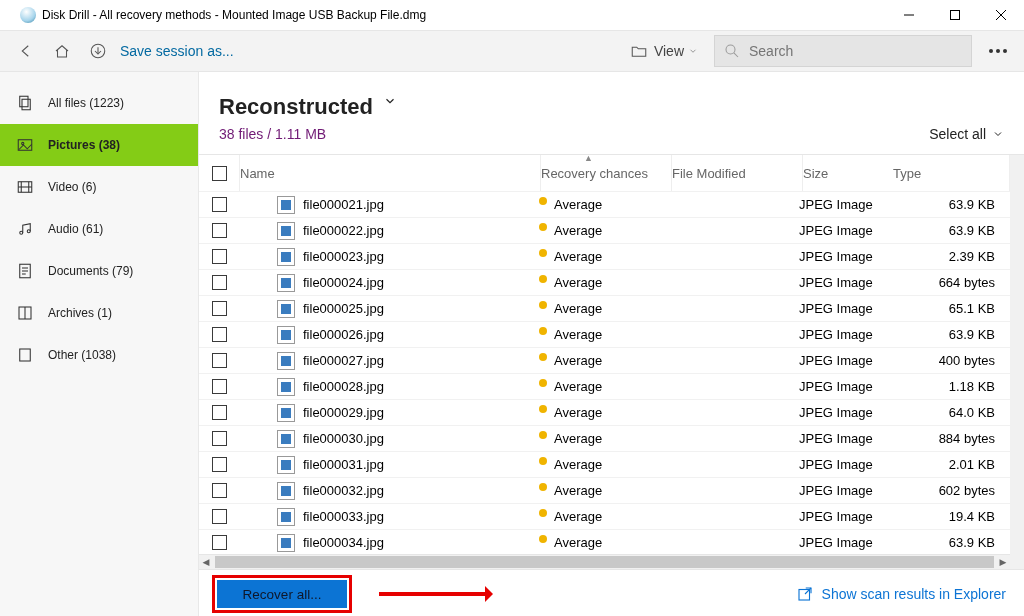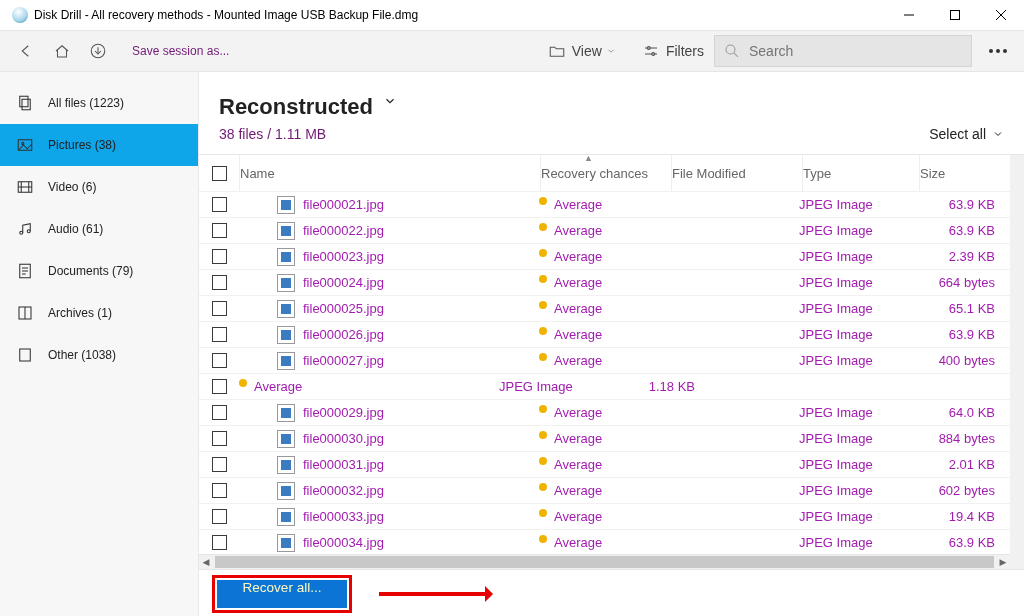--- a/index.html
+++ b/index.html
@@ -1,38 +1,38 @@
 <!DOCTYPE html>
 <html><head>
 <meta charset="utf-8">
 <style>
 html,body{margin:0;padding:0;width:1024px;height:616px;font-family:"Segoe UI",Arial,sans-serif;font-size:13px;color:#2a2a2a;background:#fff;overflow:hidden}
-.titlebar{height:30px;background:#fff;border-bottom:1px solid #e6e6e6;display:flex;align-items:center;padding-left:12px}
+.titlebar{height:30px;background:#fff;border-bottom:1px solid #e6e6e6;display:flex;align-items:center;padding-left:20px}
 .app-icon{width:16px;height:16px;border-radius:50%;background:radial-gradient(circle at 40% 30%,#fff,#a6d4eb 60%,#2c7da0);margin-right:6px;flex:0 0 auto}
 .titlebar-text{flex:1;font-size:12px;color:#000}
 .titlebar-btn{width:46px;height:30px;display:flex;align-items:center;justify-content:center;color:#000}
 .titlebar-btn svg{width:10px;height:10px;stroke:#000;stroke-width:1;fill:none}
 .toolbar{height:40px;background:#f3f3f3;border-bottom:1px solid #e6e6e6;display:flex;align-items:center;padding:0 8px;position:relative}
 .toolbar .ico{width:36px;height:36px;display:flex;align-items:center;justify-content:center;color:#555}
 .toolbar svg{width:18px;height:18px;stroke:#555;stroke-width:1.4;fill:none}
-.save-session{color:#701a75;font-size:12px;margin-left:16px}
+.save-session{color:#0369a1;font-size:14px;margin-left:4px}
 .toolbar-spacer{flex:1}
 .toolbar-btn{display:flex;align-items:center;height:36px;padding:0 10px;color:#444;font-size:14px}
 .toolbar-btn svg{margin-right:6px}
 .chev-down{margin-left:4px}
 .search-box{width:240px;height:30px;background:#e5e5e5;border:1px solid #d4d4d4;display:flex;align-items:center;padding:0 8px;color:#9b9b9b}
 .search-box svg{stroke:#9b9b9b}
 .search-box input{flex:1;background:transparent;border:0;outline:0;color:#a21caf;font-size:14px;margin-left:6px}
 .more-btn{width:36px;height:36px;display:flex;align-items:center;justify-content:center;margin-left:8px}
 .dots{display:flex;gap:3px}
 .dots span{width:4px;height:4px;background:#333;border-radius:50%}
 .body{display:flex;height:546px}
 .sidebar{width:208px;background:#f7f7f7;border-right:1px solid #e8e8e8;padding-top:10px}
 .side-item{height:42px;display:flex;align-items:center;padding-left:16px;font-size:12px;color:#222;cursor:default}
-.side-item.selected{background:#0ea5e9;font-weight:400}
+.side-item.selected{background:#84cc16;font-weight:700}
 .side-item svg{width:18px;height:18px;stroke:#333;stroke-width:1.4;fill:none;margin-right:14px}
 .main{flex:1;display:flex;flex-direction:column}
 .headerzone{padding:22px 20px 12px 20px}
 .section-title-row{display:flex;}
 .section-title{font-size:22px;font-weight:600;color:#222}
 .chev-lg{width:14px;height:14px;stroke:#222;stroke-width:2;fill:none;margin-left:10px}
 .subrow{display:flex;align-items:center;margin-top:6px}
 .subinfo{color:#701a75;font-size:14px}
 .subrow-spacer{flex:1}
 .select-all{display:flex;align-items:center;font-size:14px;color:#222}
@@ -43,31 +43,31 @@
 .thead .sorticon{position:absolute;left:385px;top:-2px;font-size:9px;color:#888}
 .col-cb{width:40px;display:flex;justify-content:center}
 .col-name{width:300px;display:flex;align-items:center}
 .col-recov{width:130px;display:flex;}
 .col-date{width:130px}
 .col-type{width:116px}
 .col-size{width:80px;text-align:right;padding-right:10px}
 .thead .col{height:100%;display:flex;align-items:center;border-right:1px solid #eee}
 .thead .col-size{border-right:none}
 .tbody{flex:1;overflow-y:hidden;position:relative}
-.trow{height:25px;font-size:13px;color:#a21caf}
+.trow{height:25px;font-size:13px;color:#000000}
 .cb{width:13px;height:13px;border:1.3px solid #3a3a3a;background:#fff}
 .fileico{width:16px;height:16px;background:#fff;border:1px solid #999;margin-right:8px;margin-left:38px;position:relative;flex:0 0 auto}
 .fileico::after{content:"";position:absolute;left:3px;right:3px;top:3px;bottom:3px;background:#3a7cbf}
 .dot{width:8px;height:8px;border-radius:50%;background:#f0b400;margin-right:7px;flex:0 0 auto}
 .scrollbar-right{width:14px;background:#f1f1f1}
 .hscrollbar{height:14px;background:#f1f1f1;position:relative;border-top:1px solid #e6e6e6}
 .hscroll-thumb{position:absolute;left:16px;right:16px;top:1px;bottom:1px;background:#c8c8c8}
 .hscroll-arrow{position:absolute;top:0;width:14px;height:14px;display:flex;align-items:center;justify-content:center;color:#666;font-size:9px}
 .footer{height:48px;background:#fff;border-top:1px solid #e6e6e6;display:flex;align-items:center;padding:0 18px}
-.recover-btn{position:relative;width:130px;height:28px;background:#0c74d4;color:#fef9c3;display:flex;align-items:flex-start;justify-content:center;font-size:13.5px;font-weight:500;outline:3px solid #e60000;outline-offset:2px}
+.recover-btn{position:relative;width:130px;height:28px;background:#0c74d4;color:#0f172a;display:flex;align-items:center;justify-content:center;font-size:13.5px;font-weight:500;outline:3px solid #e60000;outline-offset:2px}
 .red-arrow{position:relative;width:110px;height:4px;background:#e60000;margin-left:32px}
 .red-arrow::after{content:"";position:absolute;right:-12px;top:-6px;border:8px solid transparent;border-left-color:#e60000}
 .footer-spacer{flex:1}
 .show-explorer{color:#0c74d4;display:flex;align-items:center;font-size:14px}
 .show-explorer svg{width:18px;height:18px;stroke:#0c74d4;stroke-width:1.5;fill:none;margin-right:8px}
 .table-wrap{display:flex;flex:1;overflow:hidden}
 .tcontent{flex:1;display:flex;flex-direction:column}
 </style>
 </head>
 <body>
@@ -118,29 +118,20 @@
   <div class="toolbar-btn">
     <svg viewBox="0 0 24 24">
         <path d="M3 7 H9 L11 9 H21 V19 H3 Z"></path>
       </svg>
     <span>View</span>
     <svg class="chev-down" viewBox="0 0 24 24" style="width:10px;height:10px">
         <polyline points="6 9 12 15 18 9"></polyline>
       </svg>
   </div>
 
-  <div class="toolbar-btn">
-    <svg viewBox="0 0 24 24">
-        <line x1="4" y1="8" x2="20" y2="8"></line>
-        <line x1="4" y1="16" x2="20" y2="16"></line>
-        <circle cx="9" cy="8" r="2"></circle>
-        <circle cx="15" cy="16" r="2"></circle>
-      </svg>
-    <span>Filters</span>
-  </div>
 
   <div class="search-box">
     <svg viewBox="0 0 24 24">
         <circle cx="10" cy="10" r="6"></circle>
         <line x1="20" y1="20" x2="14.5" y2="14.5"></line>
       </svg>
     <input placeholder="Search" style="">
   </div>
 
   <div class="more-btn">
@@ -235,22 +226,22 @@
       <div class="table-wrap">
         <div class="tcontent">
           <div class="thead">
             <span class="sorticon">▲</span>
             <div class="col col-cb">
                 <div class="cb"></div>
               </div>
             <div class="col col-name">Name</div>
             <div class="col col-recov">Recovery chances</div>
             <div class="col col-date">File Modified</div>
+            <div class="col col-size">Size</div>
             <div class="col col-type">Type</div>
-            <div class="col col-size">Size</div>
           </div>
           <div class="tbody" id="tbody">
               <div class="trow">
                 <div class="col-cb">
                   <div class="cb"></div>
                 </div>
                 <div class="col-name">
                   <div class="fileico"></div>
                   <span>file000021.jpg</span>
                 </div>
@@ -354,20 +345,24 @@
                   <span class="dot"></span>
                   <span>Average</span>
                 </div>
                 <div class="col-date"></div>
                 <div class="col-type">JPEG Image</div>
                 <div class="col-size">400 bytes</div>
               </div>
               <div class="trow">
                 <div class="col-cb">
                   <div class="cb"></div>
+                </div>
+                <div class="col-name">
+                  <div class="fileico"></div>
+                  <span>file000028.jpg</span>
                 </div>
                 <div class="col-recov">
                   <span class="dot"></span>
                   <span>Average</span>
                 </div>
                 <div class="col-date"></div>
                 <div class="col-type">JPEG Image</div>
                 <div class="col-size">1.18 KB</div>
               </div>
               <div class="trow">
@@ -476,15 +471,23 @@
         <div class="scrollbar-right"></div>
       </div>
     </div>
 
     <div class="footer">
       <div class="recover-btn">
         <span>Recover all...</span>
       </div>
       <div class="red-arrow"></div>
       <div class="footer-spacer"></div>
+      <div class="show-explorer">
+        <svg viewBox="0 0 24 24">
+            <rect x="4" y="6" width="14" height="14"></rect>
+            <polyline points="13 4 20 4 20 11"></polyline>
+            <line x1="20" y1="4" x2="12" y2="12"></line>
+          </svg>
+        <span>Show scan results in Explorer</span>
+      </div>
     </div>
   </div>
 </div>
 
 </body></html>

